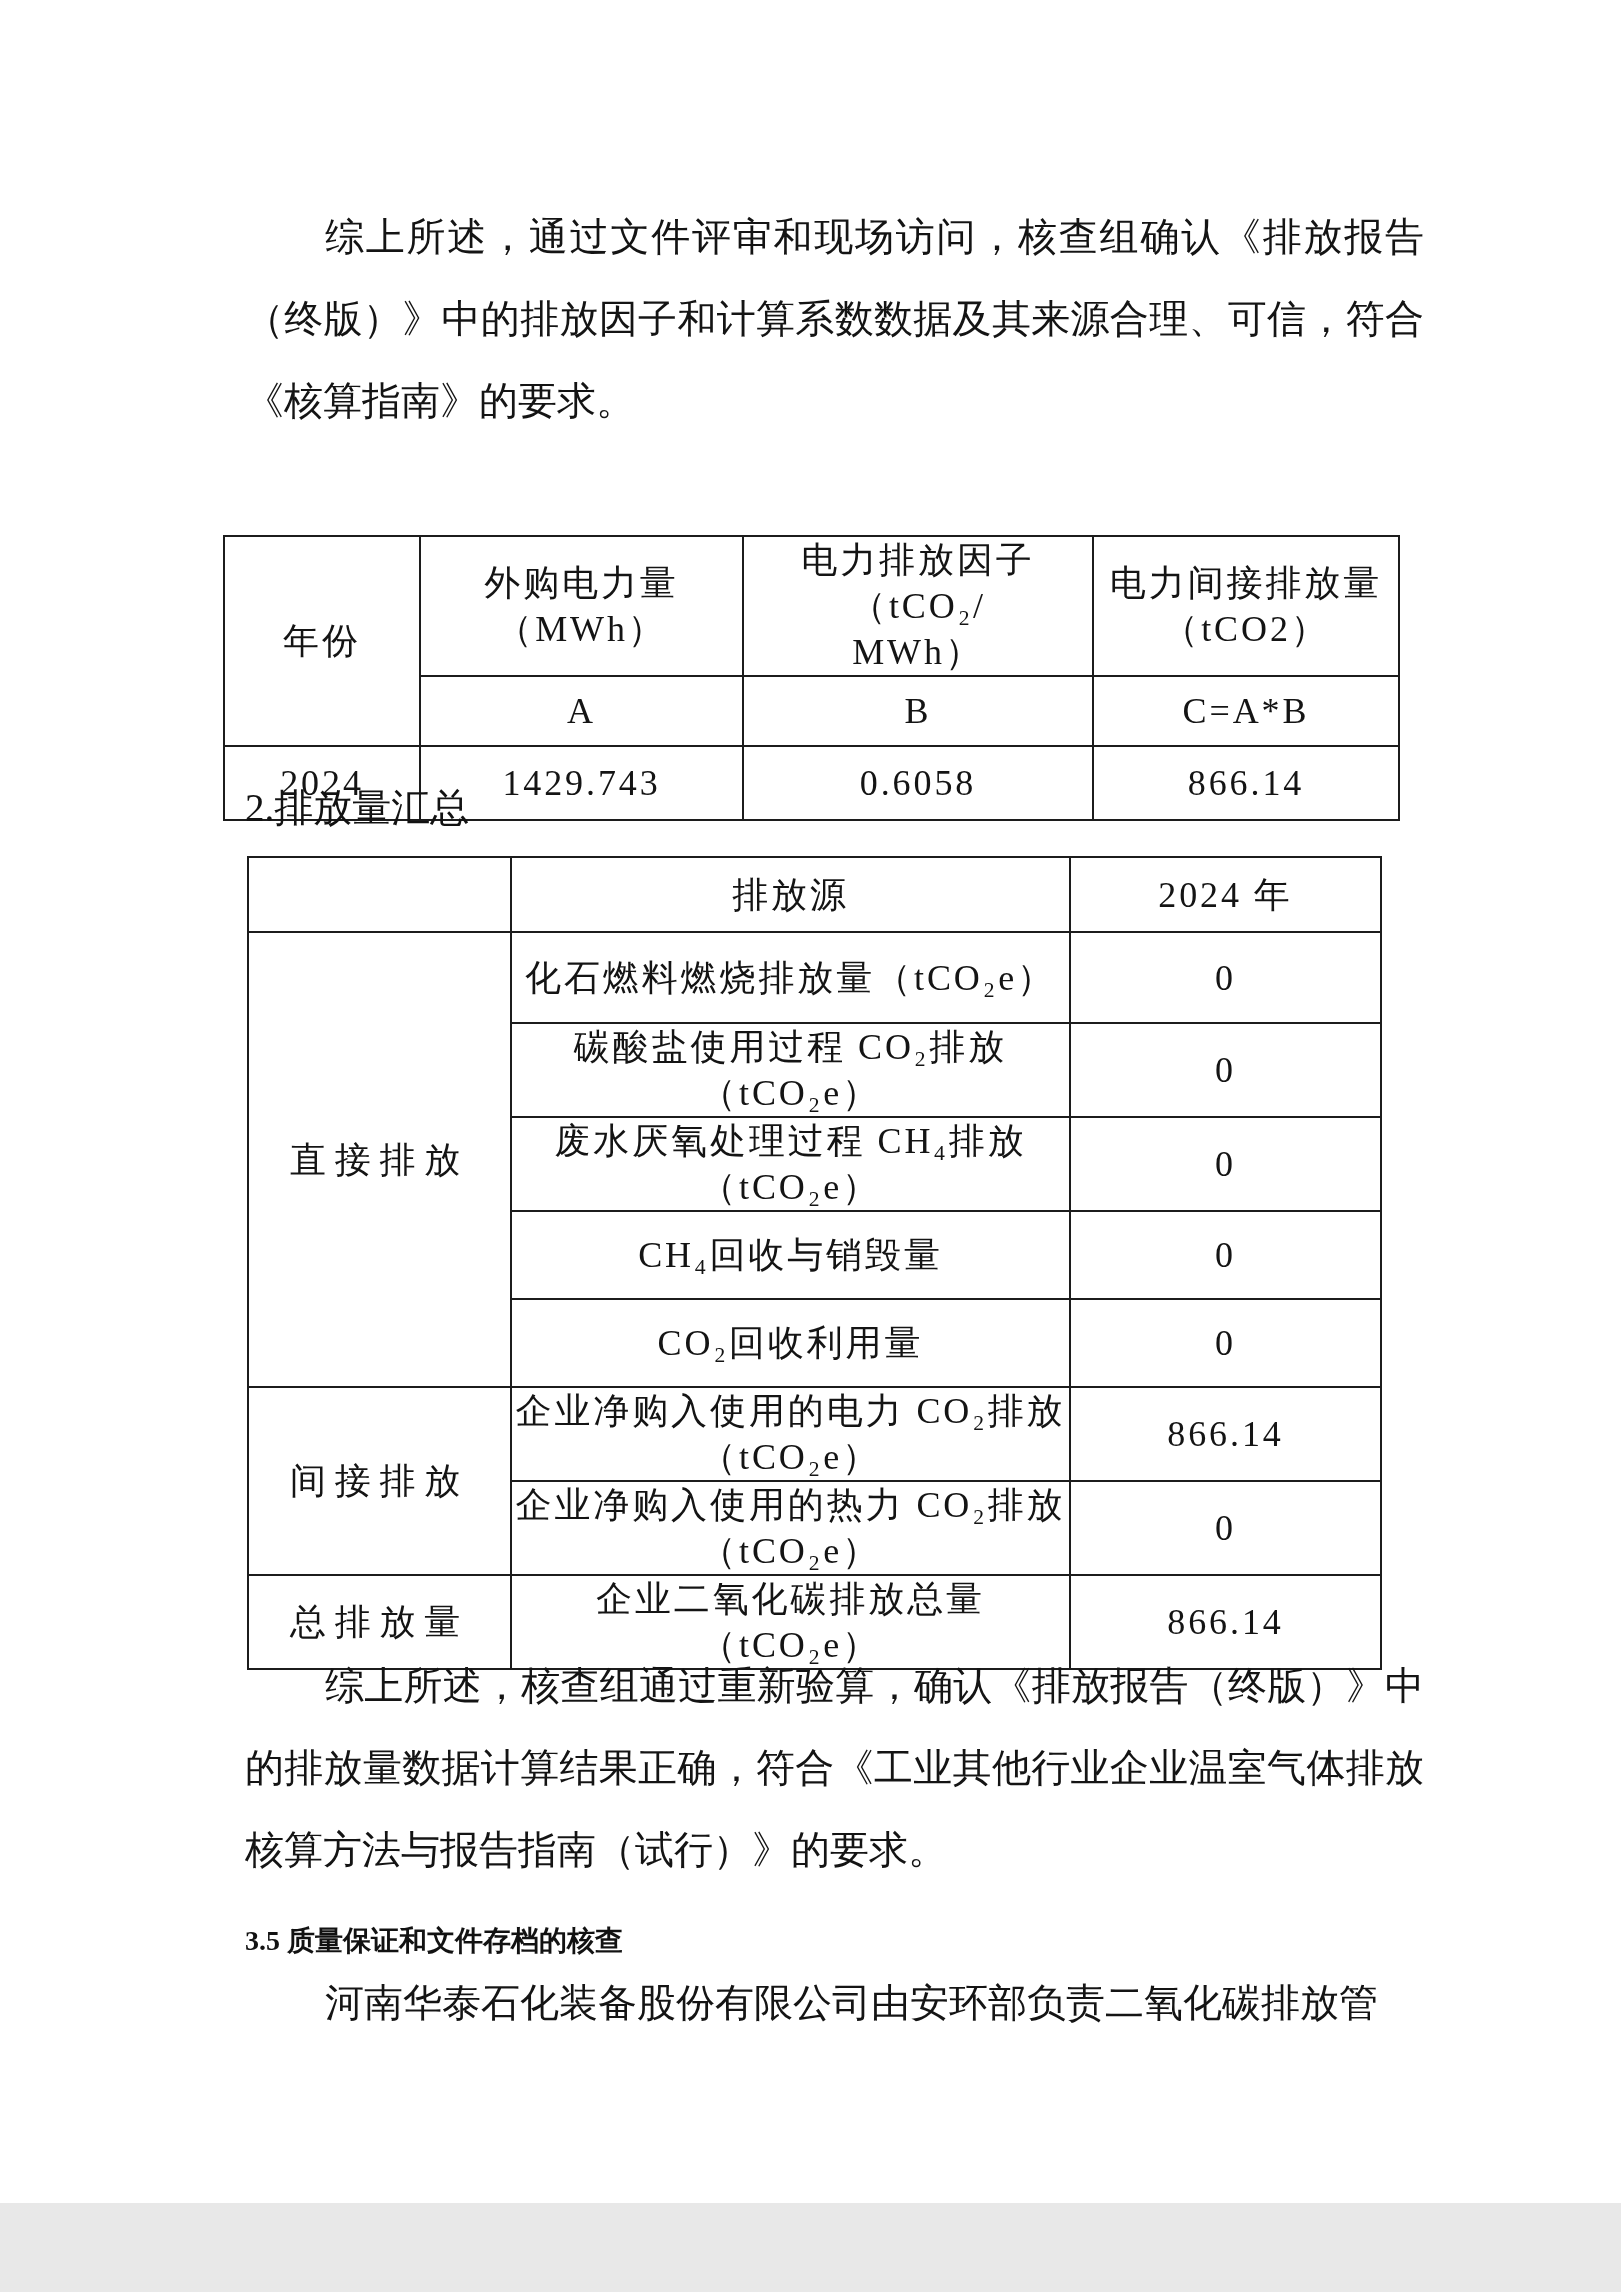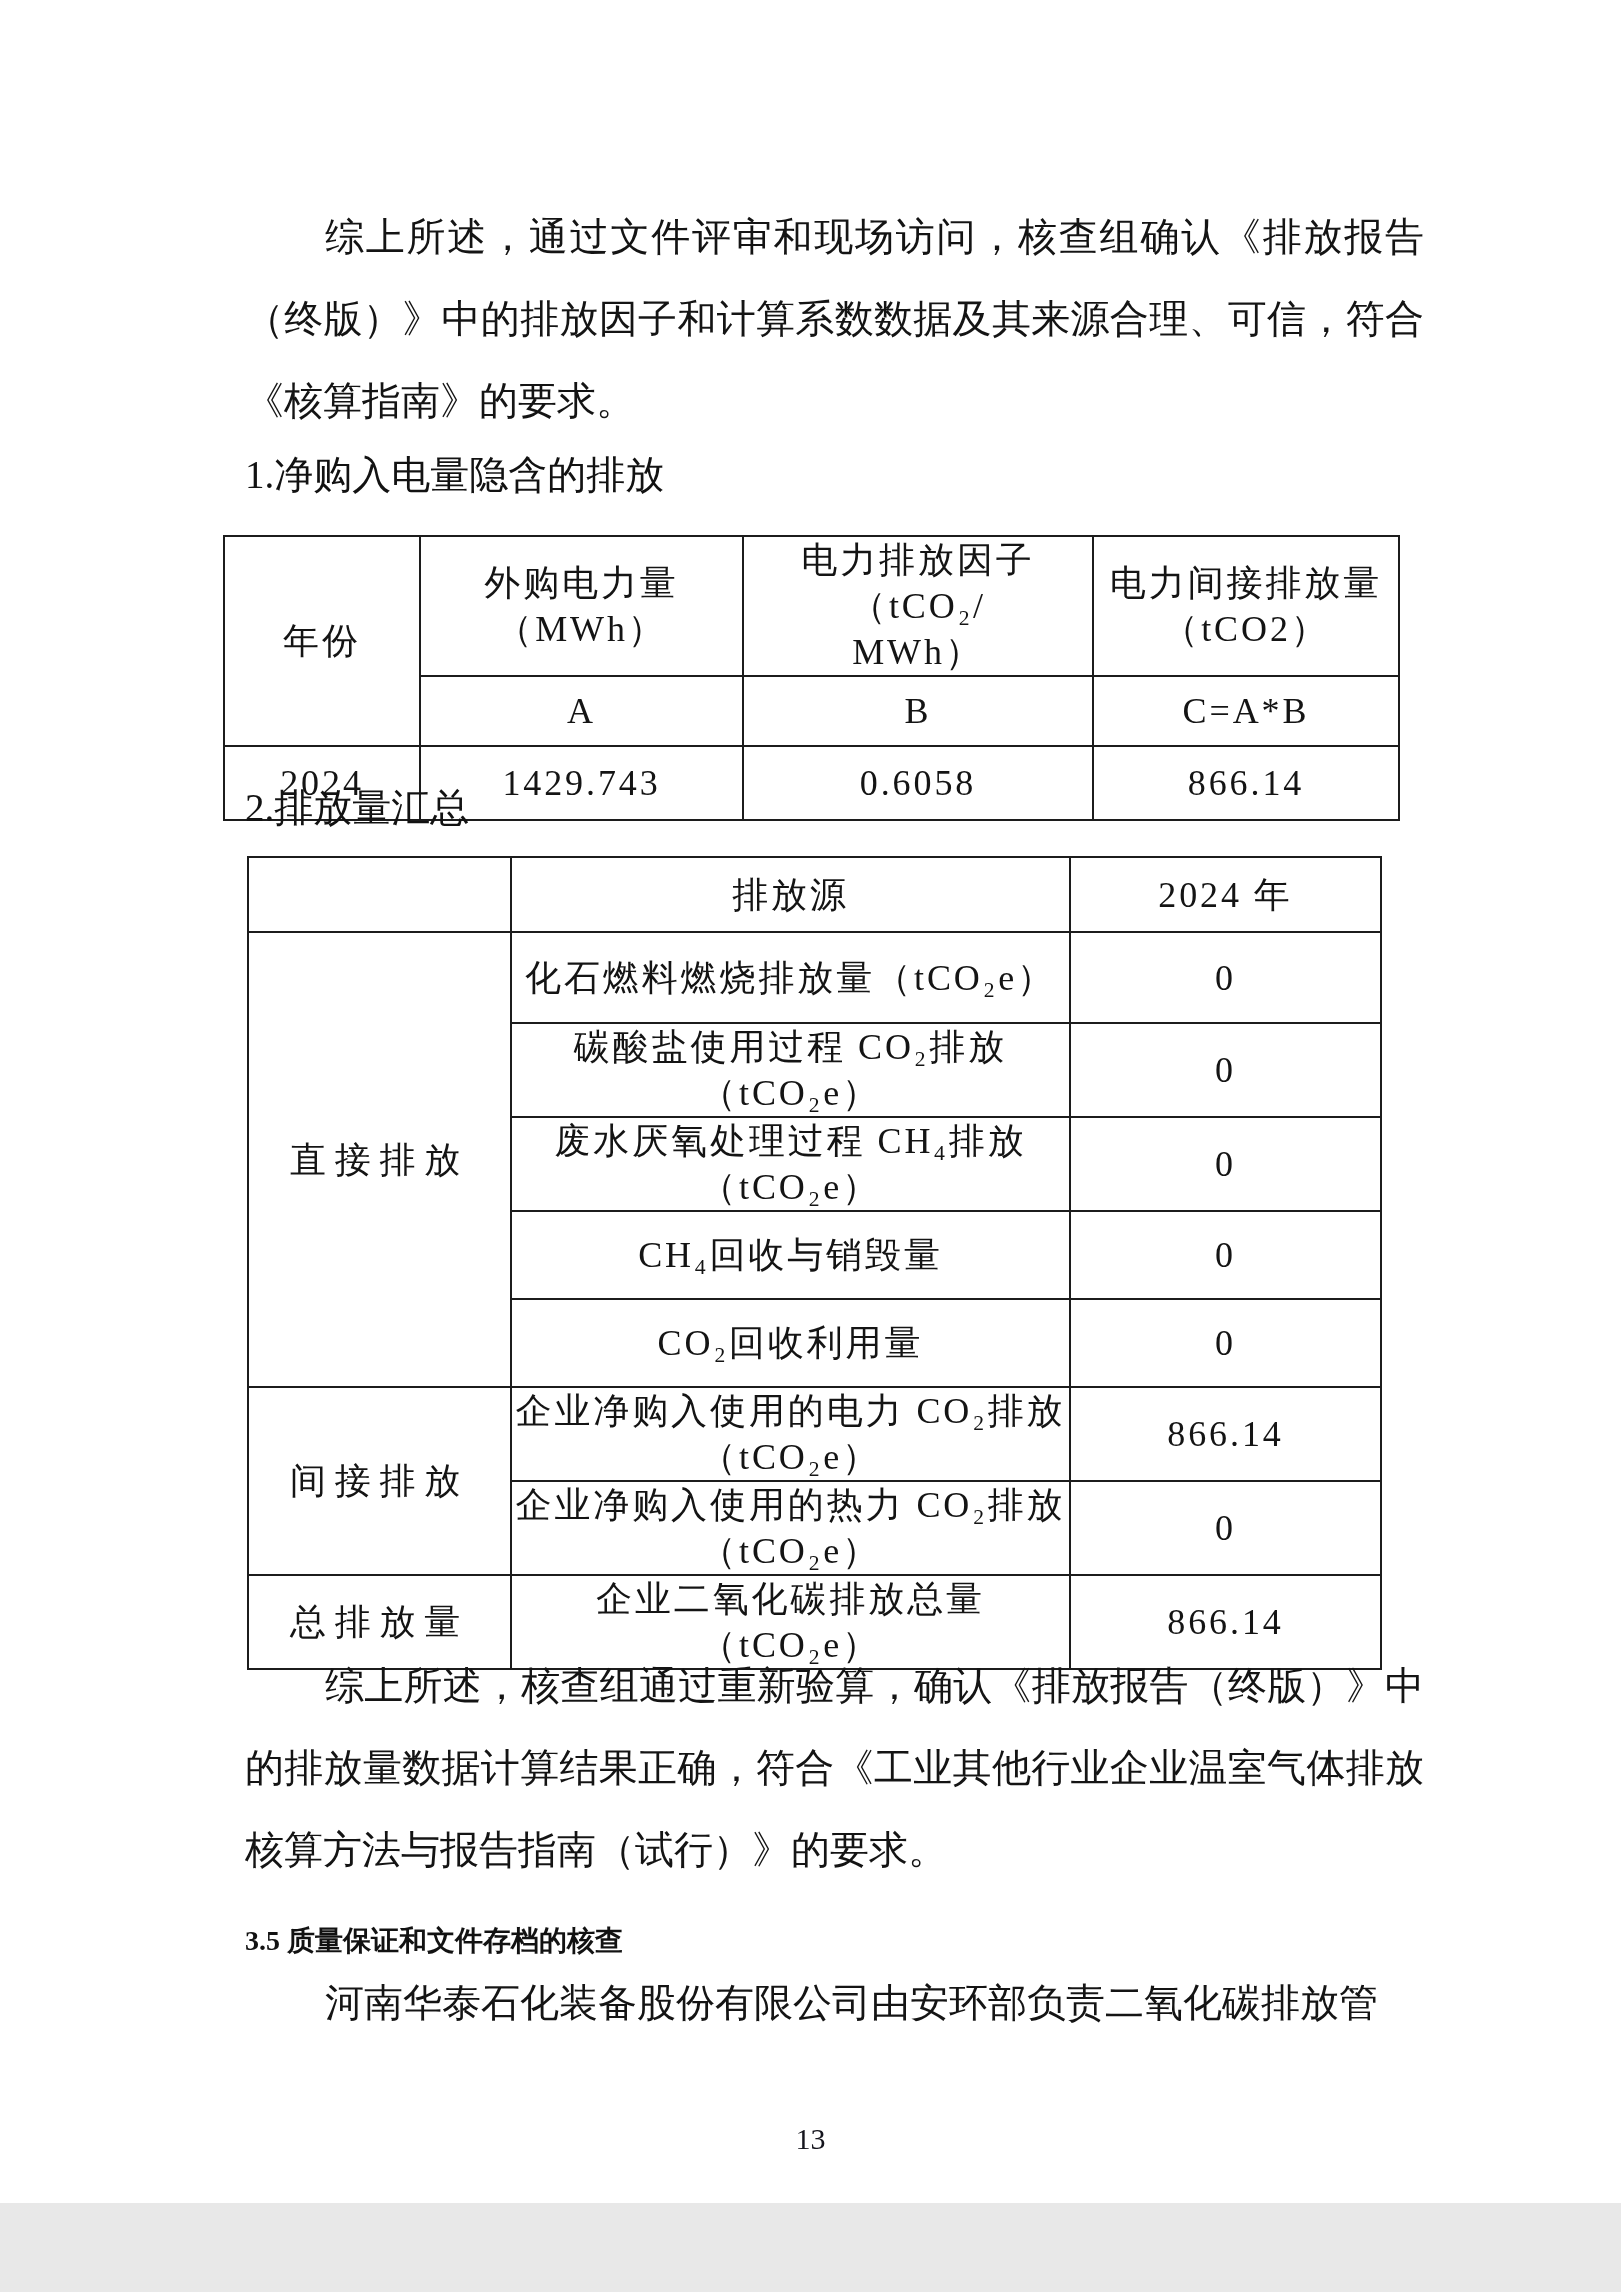--- a/index.html
+++ b/index.html
@@ -66,21 +66,20 @@
     color:#15151d;
   }
 </style>
 </head>
 <body>
 
 <div class="page">
 
   <p class="body-text indent" style="top:196px;">综上所述，通过文件评审和现场访问，核查组确认《排放报告（终版）》中的排放因子和计算系数数据及其来源合理、可信，符合《核算指南》的要求。</p>
 
-  <div class="heading" style="top:453px;">1.净购入电量隐含的排放</div>
 
   <table style="left:223px; top:535px; width:1175px;">
     <colgroup>
       <col style="width:196px">
         <col style="width:323px">
         <col style="width:350px">
         <col style="width:306px">
     </colgroup>
     <tbody>
         <tr style="height:89px;">
@@ -158,16 +157,15 @@
     </tr>
   </tbody>
     </table>
 
   <p class="body-text indent" style="top:1645px;">综上所述，核查组通过重新验算，确认《排放报告（终版）》中的排放量数据计算结果正确，符合《工业其他行业企业温室气体排放核算方法与报告指南（试行）》的要求。</p>
 
   <div class="heading heading-bold" style="top:1919px;">3.5 质量保证和文件存档的核查</div>
 
   <p class="body-text indent" style="top:1962px;">河南华泰石化装备股份有限公司由安环部负责二氧化碳排放管</p>
 
-  <div class="page-number" style="top:2122px;">13</div>
 
 </div>
 
 
 </body></html>

